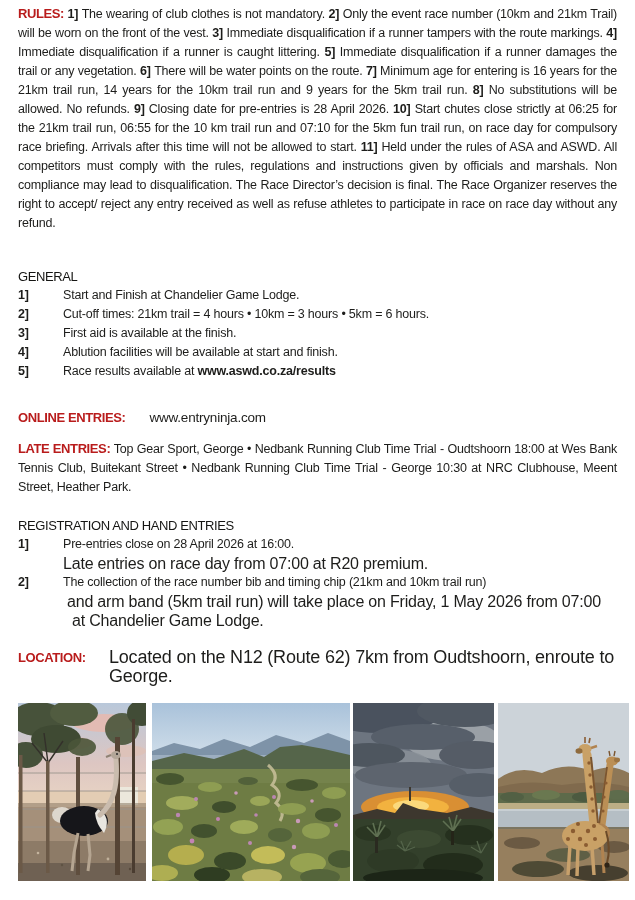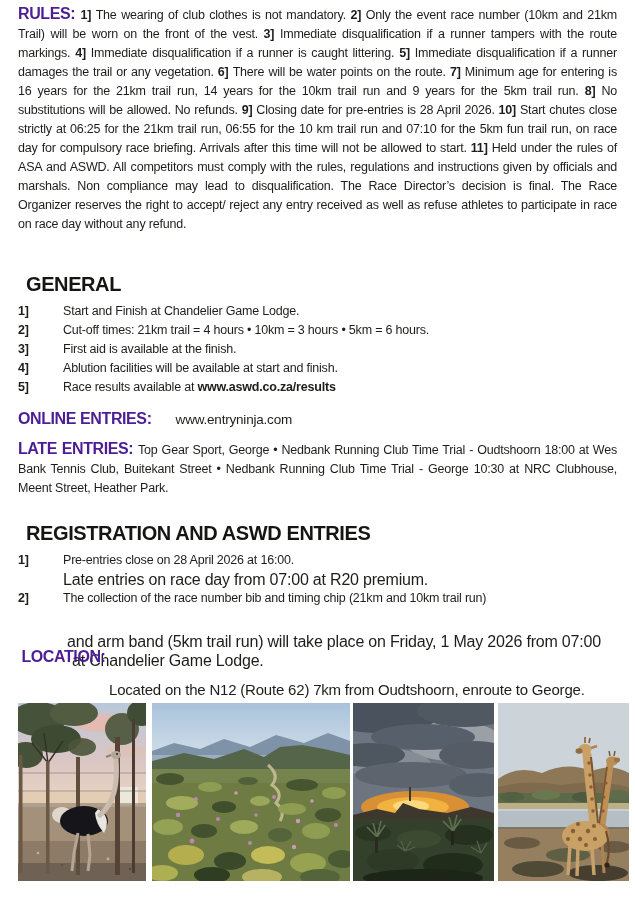--- a/index.html
+++ b/index.html
@@ -1,32 +1,32 @@
 <!DOCTYPE html>
 <html><head>
 <meta charset="utf-8">
 <style>
   html,body { margin:0; padding:0; background:#ffffff; }
   body { width:635px; height:900px; font-family:"Liberation Sans", sans-serif; color:#1d1d1b; }
   .page { position:relative; width:635px; height:900px; background:#ffffff; overflow:hidden; }
   .sec { position:absolute; left:18px; width:599px; }
   .para { margin:0; text-align:justify; font-size:12.5px; line-height:19px; letter-spacing:-0.2px; }
-  .hd { font-weight:bold; font-size:16px; letter-spacing:-0.4px; color:#4c1d95; }
+  .hd { font-weight:bold; font-size:13px; letter-spacing:-0.4px; color:#b91c1c; }
   .b { font-weight:bold; }
-  .h2 { font-weight:bold; font-size:20px; line-height:19px; letter-spacing:-0.4px; color:#151513; margin:8px; }
+  .h2 { font-weight:normal; font-size:13px; line-height:19px; letter-spacing:-0.4px; color:#151513; margin:0; }
   .li { display:flex; font-size:12.5px; line-height:19px; letter-spacing:-0.2px; }
   .num { width:45px; flex:none; font-weight:bold; }
   .txt { flex:1; }
   .cont { font-size:16px; line-height:19px; letter-spacing:-0.2px; padding-left:45px; }
-  .cont.c2 { padding-left:49px;margin-top:24px; }
+  .cont.c2 { padding-left:49px; }
   .cont.c3 { padding-left:54px; }
   .inline-head { margin:0; text-align:justify; font-size:12.5px; line-height:19px; letter-spacing:-0.2px; }
   .loc-row { display:flex; }
-  .loc-label { width:91px; flex:none;text-align:center; }
-  .loc-content { flex:1; font-size:15px; line-height:19px; letter-spacing:-0.2px;margin-top:32px; }
+  .loc-label { width:91px; flex:none; }
+  .loc-content { flex:1; font-size:18px; line-height:19px; letter-spacing:-0.2px; }
   .photos { position:absolute; left:18px; top:703px; width:611px; height:178px; display:flex; }
   .photo { height:178px; flex:none; }
   .photo + .photo { margin-left:6px; }
   .photo.g2 { margin-left:3px; }
   .photo.g3 { margin-left:4px; }
   .photo svg { display:block; }
   .online-line { display:flex; align-items:baseline; }
   .online-line .url { font-size:13.5px; margin-left:24px; letter-spacing:-0.2px; }
 </style>
 </head>
@@ -67,21 +67,21 @@
       <span class="hd">ONLINE ENTRIES:</span>
       <span class="url">www.entryninja.com</span>
     </div>
   </div>
 
   <div class="sec" style="top:439px;">
     <p class="inline-head"><span class="hd">LATE ENTRIES: </span><span>Top Gear Sport, George • Nedbank Running Club Time Trial - Oudtshoorn 18:00 at Wes Bank Tennis Club, Buitekant Street • Nedbank Running Club Time Trial - George 10:30 at NRC Clubhouse, Meent Street, Heather Park.</span></p>
   </div>
 
   <div class="sec" style="top:516px;">
-    <h2 class="h2">REGISTRATION AND ASWD ENTRIES</h2>
+    <h2 class="h2">REGISTRATION AND HAND ENTRIES</h2>
     <div class="li">
       <span class="num">1]</span>
       <span class="txt">Pre-entries close on 28 April 2026 at 16:00.</span>
     </div>
     <div class="cont">Late entries on race day from 07:00 at R20 premium.</div>
     <div class="li">
       <span class="num">2]</span>
       <span class="txt">The collection of the race number bib and timing chip (21km and 10km trail run)</span>
     </div>
     <div class="cont c2">and arm band (5km trail run) will take place on Friday, 1 May 2026 from 07:00</div>

